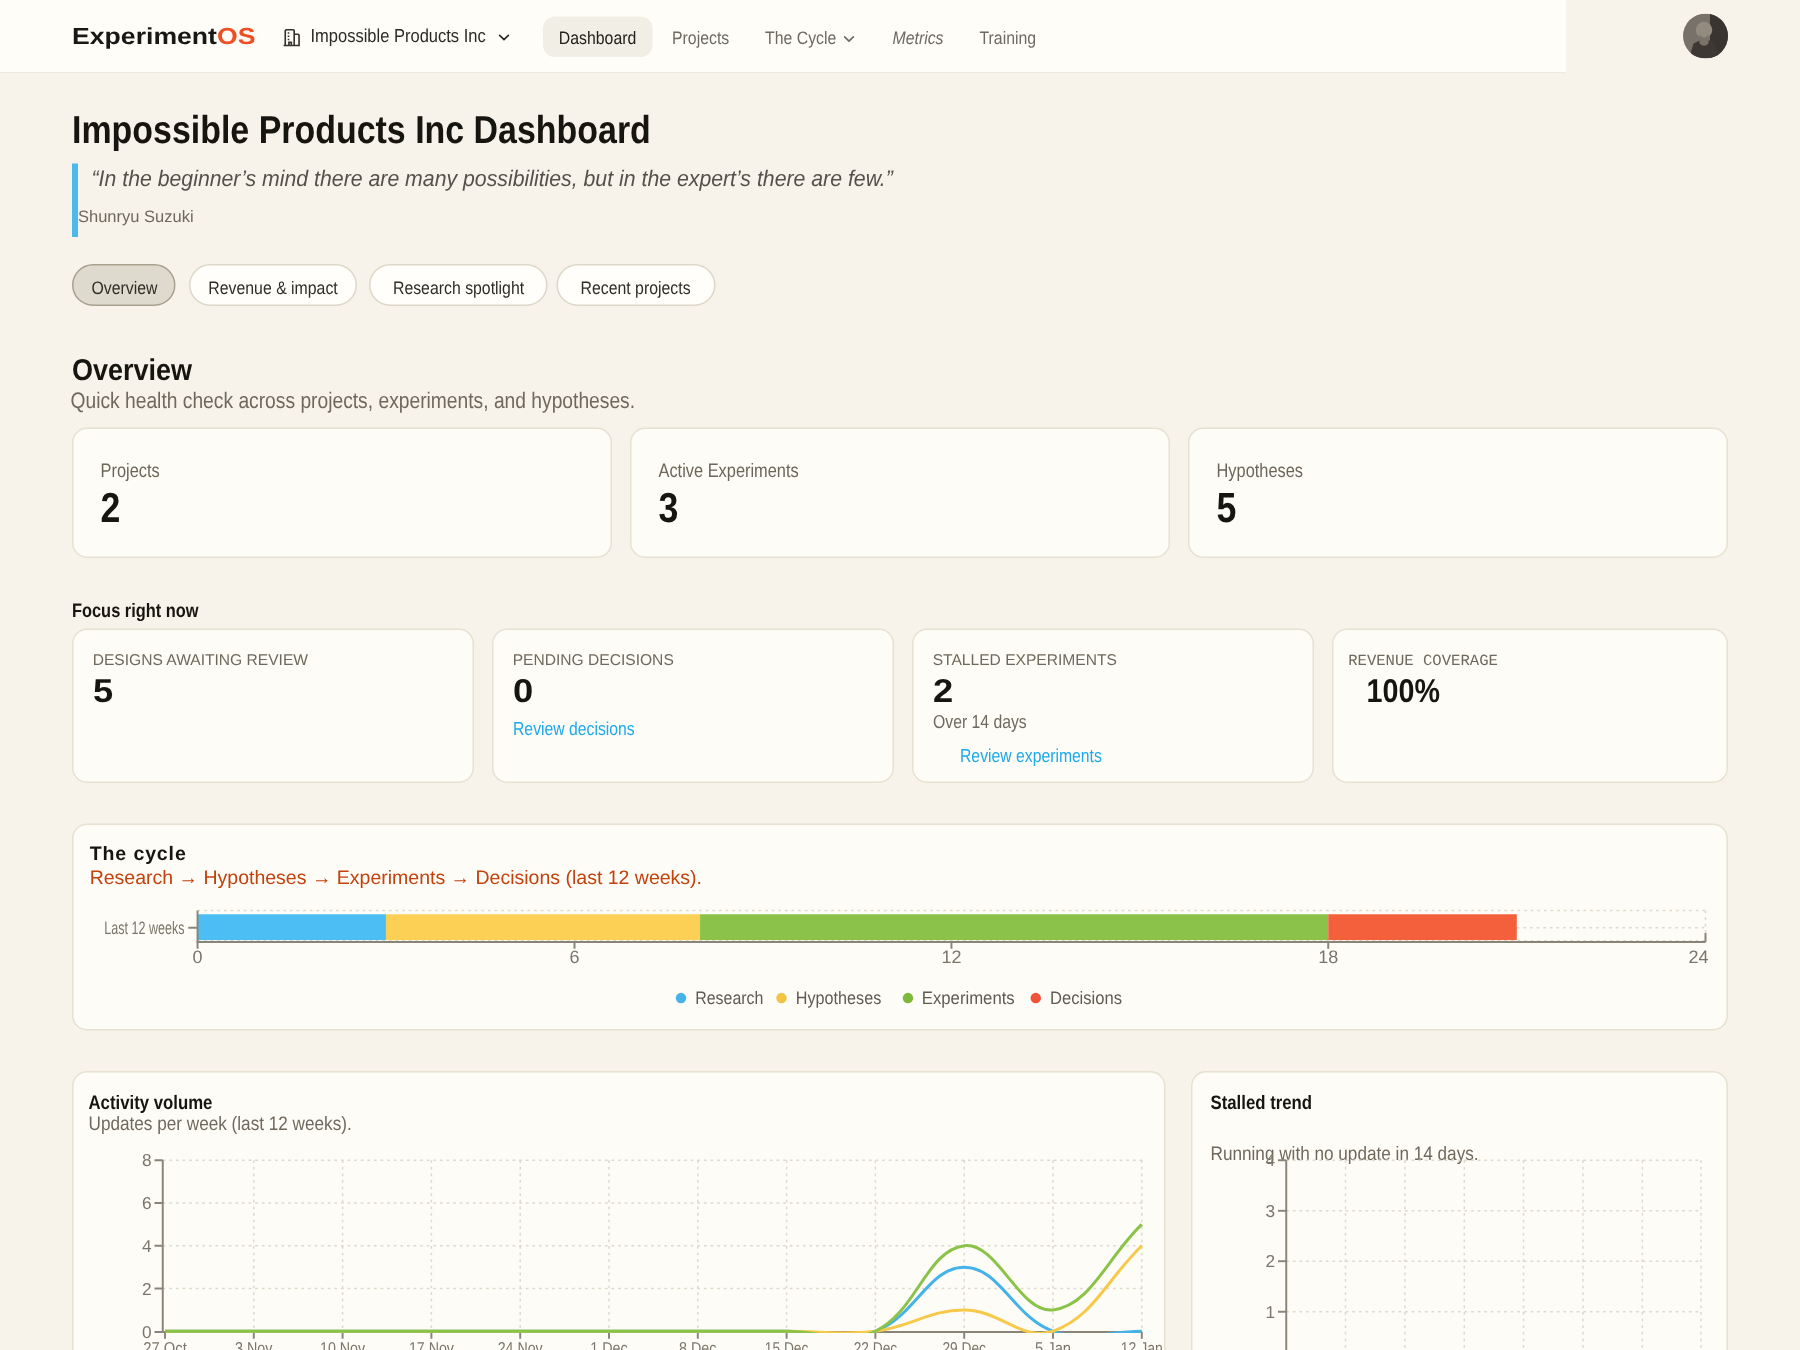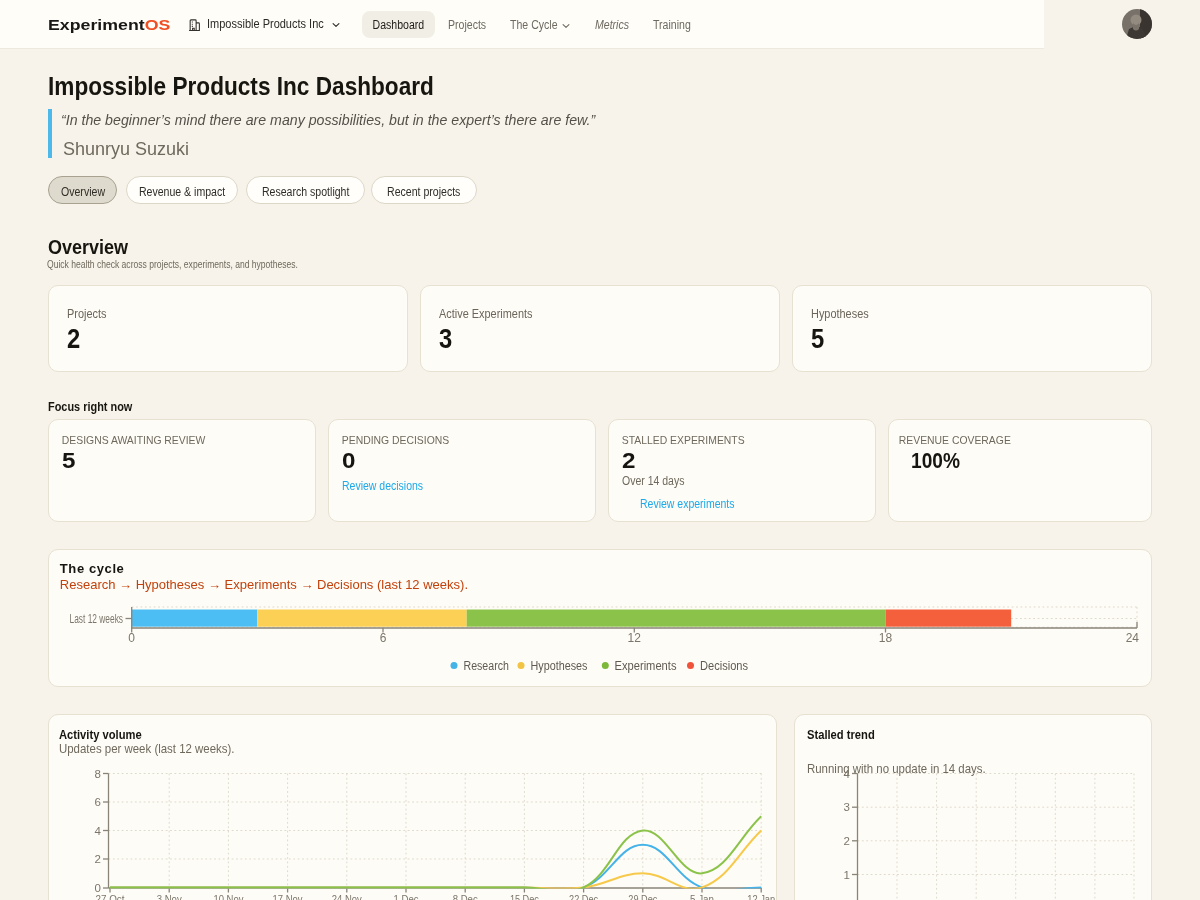--- a/index.html
+++ b/index.html
@@ -41,33 +41,33 @@
         <circle cx="14" cy="11" r="5.5" fill="#938b80"></circle>
         <path d="M4 30 L7 20 Q14 16 20 19 L25 30 Z" fill="#3d3833"></path>
         <path d="M11 14 Q14 18 17 14 L17 20 Q14 23 11 20 Z" fill="#7a736a"></path>
       </svg>
     </div>
   </div>
 
   <div class="abs lh1" style="left:48px;top:73.2px;font-size:26px;font-weight:bold;"><span class="t84" style="transform:scaleX(.87);">Impossible Products Inc Dashboard</span></div>
   <div class="abs" style="left:48px;top:109px;width:4px;height:49px;background:#4db9ea;"></div>
   <div class="abs lh1" style="left:60.5px;top:112.2px;font-size:15px;font-style:italic;color:#55504a;"><span class="t84" style="transform:scaleX(.945);">“In the beginner’s mind there are many possibilities, but in the expert’s there are few.”</span></div>
-  <div class="abs lh1" style="left:63px;top:140.2px;font-size:18px;color:#6f695d;text-align:center;">Shunryu Suzuki</div>
+  <div class="abs lh1" style="left:52px;top:140.2px;font-size:11px;color:#6f695d;text-align:center;">Shunryu Suzuki</div>
 
   <div class="abs" style="left:48px;top:175.7px;width:69.3px;height:28.6px;background:#dedacd;border:1.4px solid #a8a190;border-radius:999px;"></div>
   <div class="abs lh1" style="left:48px;top:185.9px;width:69.3px;font-size:12px;color:#302d27;text-align:center;"><span class="tc88">Overview</span></div>
   <div class="abs" style="left:125.5px;top:175.7px;width:112.1px;height:28.6px;background:#fffefb;border:1.4px solid #ddd7c7;border-radius:999px;"></div>
   <div class="abs lh1" style="left:125.5px;top:185.9px;width:112.1px;font-size:12px;color:#302d27;text-align:center;"><span class="tc88">Revenue &amp; impact</span></div>
   <div class="abs" style="left:245.6px;top:175.7px;width:119.4px;height:28.6px;background:#fffefb;border:1.4px solid #ddd7c7;border-radius:999px;"></div>
   <div class="abs lh1" style="left:245.6px;top:185.9px;width:119.4px;font-size:12px;color:#302d27;text-align:center;"><span class="tc88">Research spotlight</span></div>
   <div class="abs" style="left:371px;top:175.7px;width:106px;height:28.6px;background:#fffefb;border:1.4px solid #ddd7c7;border-radius:999px;"></div>
   <div class="abs lh1" style="left:371px;top:185.9px;width:106px;font-size:12px;color:#302d27;text-align:center;"><span class="tc88">Recent projects</span></div>
 
   <div class="abs lh1" style="left:48px;top:237.3px;font-size:20px;font-weight:600;"><span class="t88" style="transform:scaleX(.9);">Overview</span></div>
-  <div class="abs lh1" style="left:46.5px;top:260.2px;font-size:10px;color:#6f695d;"><span class="t84" style="transform:scaleX(.855);">Quick health check across projects, experiments, and hypotheses.</span></div>
+  <div class="abs lh1" style="left:46.5px;top:260.2px;font-size:15px;color:#6f695d;"><span class="t84" style="transform:scaleX(.855);">Quick health check across projects, experiments, and hypotheses.</span></div>
 
   <div class="card" style="left:48px;top:285px;width:360px;height:86.5px;"></div>
   <div class="card" style="left:420px;top:285px;width:360px;height:86.5px;"></div>
   <div class="card" style="left:792px;top:285px;width:360px;height:86.5px;"></div>
   <div class="abs lh1" style="left:66.9px;top:306.7px;font-size:13px;color:#6b655a;"><span class="t84">Projects</span></div>
   <div class="abs lh1" style="left:66.9px;top:324.8px;font-size:28px;font-weight:bold;"><span class="t84" style="transform:scaleX(.85);">2</span></div>
   <div class="abs lh1" style="left:438.9px;top:306.7px;font-size:13px;color:#6b655a;"><span class="t84">Active Experiments</span></div>
   <div class="abs lh1" style="left:438.9px;top:324.8px;font-size:28px;font-weight:bold;"><span class="t84" style="transform:scaleX(.85);">3</span></div>
   <div class="abs lh1" style="left:810.9px;top:306.7px;font-size:13px;color:#6b655a;"><span class="t84">Hypotheses</span></div>
   <div class="abs lh1" style="left:810.9px;top:324.8px;font-size:28px;font-weight:bold;"><span class="t84" style="transform:scaleX(.85);">5</span></div>
@@ -80,21 +80,21 @@
   <div class="card" style="left:888px;top:419px;width:264px;height:103px;"></div>
   <div class="abs lh1" style="left:61.8px;top:435.8px;font-size:10.4px;color:#6f695d;">DESIGNS AWAITING REVIEW</div>
   <div class="abs lh1" style="left:61.8px;top:449.5px;font-size:22px;font-weight:600;"><span class="t84" style="transform:scaleX(1.1);">5</span></div>
   <div class="abs lh1" style="left:341.8px;top:435.8px;font-size:10.4px;color:#6f695d;">PENDING DECISIONS</div>
   <div class="abs lh1" style="left:341.8px;top:449.5px;font-size:22px;font-weight:600;"><span class="t84" style="transform:scaleX(1.1);">0</span></div>
   <div class="abs lh1" style="left:341.8px;top:480.2px;font-size:12.5px;color:#1da9ea;"><span class="t84">Review decisions</span></div>
   <div class="abs lh1" style="left:621.8px;top:435.8px;font-size:10.4px;color:#6f695d;">STALLED EXPERIMENTS</div>
   <div class="abs lh1" style="left:621.8px;top:449.5px;font-size:22px;font-weight:600;"><span class="t84" style="transform:scaleX(1.1);">2</span></div>
   <div class="abs lh1" style="left:621.8px;top:475.3px;font-size:12.5px;color:#6f695d;"><span class="t84">Over 14 days</span></div>
   <div class="abs lh1" style="left:621.8px;top:498px;font-size:12.5px;color:#1da9ea;padding-left:18px;"><span class="t84">Review experiments</span></div>
-  <div class="abs lh1" style="left:898.8px;top:435.8px;font-size:10.4px;color:#6f695d;">REVENUE COVERAGE</div>
+  <div class="abs lh1" style="left:898.8px;top:435.8px;font-size:10.4px;color:#6f695d;font-family:Liberation Mono, monospace;">REVENUE COVERAGE</div>
   <div class="abs lh1" style="left:898.8px;top:449.5px;font-size:22px;font-weight:600;margin-left:12px;"><span class="t84" style="transform:scaleX(.87);">100%</span></div>
 
   <div class="card" style="left:48px;top:549px;width:1104px;height:138px;"></div>
   <div class="abs lh1" style="left:59.8px;top:561.8px;font-size:13px;font-weight:bold;letter-spacing:.6px;">The cycle</div>
   <div class="abs lh1" style="left:59.8px;top:577.5px;font-size:13px;color:#c2410c;"><span>Research → Hypotheses → Experiments → Decisions (last 12 weeks).</span></div>
   <svg class="abs" style="left:48px;top:549px;" width="1104" height="138" viewBox="0 0 1104 138">
     <g stroke="#ded9cc" stroke-width="1" stroke-dasharray="1.8 2.6" fill="none">
       <line x1="83.7" y1="58" x2="1089" y2="58"></line>
       <line x1="963.2" y1="69.5" x2="1089" y2="69.5"></line>
       <line x1="83.7" y1="78.2" x2="1089" y2="78.2"></line>

